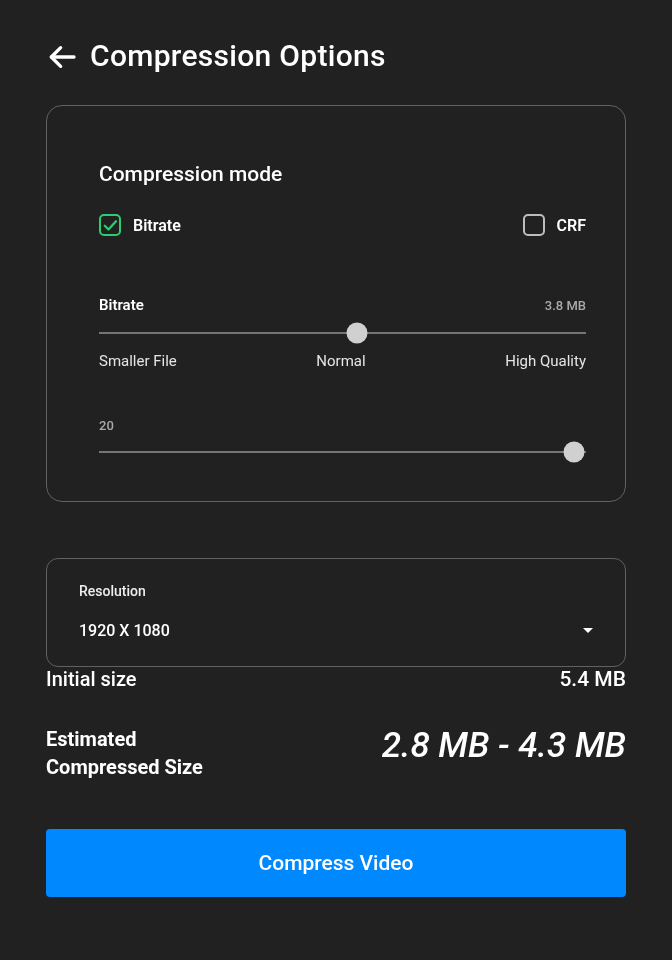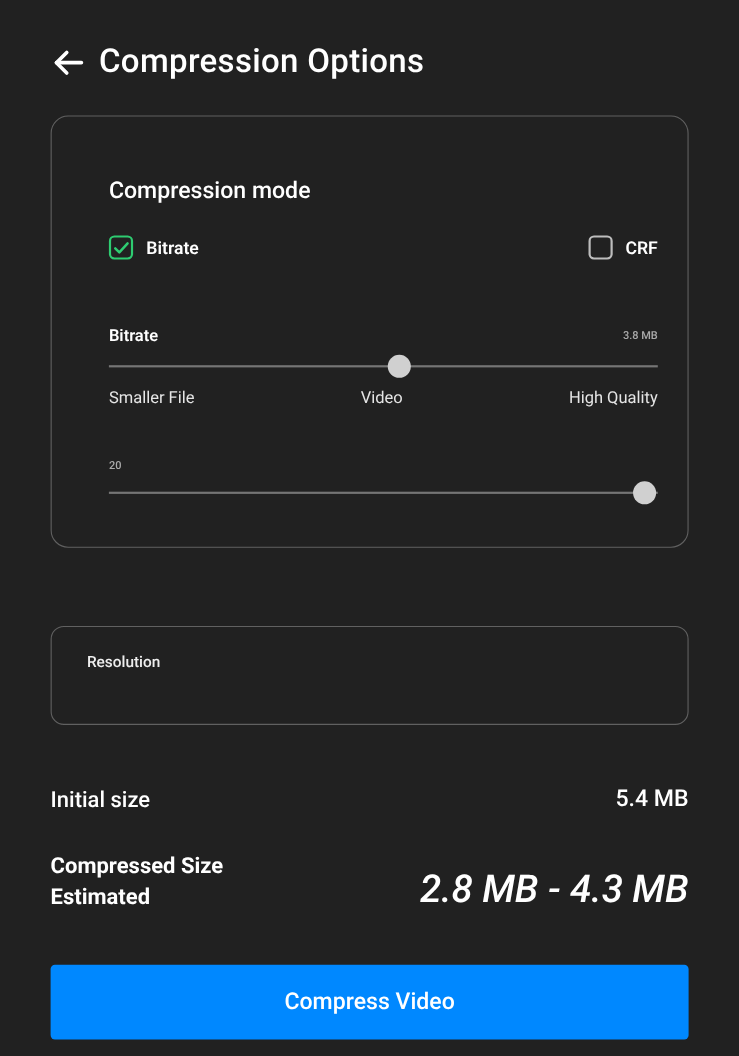--- a/index.html
+++ b/index.html
@@ -40,22 +40,22 @@
       font-size: 30px;
       font-weight: 500;
       letter-spacing: 0.3px;
     }
     .content {
       padding: 12px 46px;
     }
     .card {
       border: 1px solid #616161;
       border-radius: 16px;
-      padding: 56px 27px 48px 52px;
-      margin-bottom: 71px;
+      padding: 56px 39px 48px 52px;
+      margin-bottom: 56px;
     }
     .section-title {
       font-size: 21px;
       font-weight: 500;
       margin-bottom: 28px;
     }
     .mode-row {
       display: flex;
       justify-content: space-between;
       align-items: center;
@@ -100,21 +100,21 @@
       display: flex;
       justify-content: space-between;
       align-items: center;
       margin-bottom: 18px;
     }
     .slider-label {
       font-size: 15px;
       font-weight: 600;
     }
     .slider-value {
-      font-size: 10px;
+      font-size: 13px;
       font-weight: 500;
       color: #aaaaaa;
     }
     .slider-track {
       position: relative;
       height: 2px;
       background: #757575;
       width: 100%;
     }
     .slider-thumb {
@@ -134,21 +134,20 @@
       color: #e5e5e5;
       font-size: 15px;
     }
     .slider-section.last {
       margin-bottom: 0;
     }
     .resolution-card {
       border: 1px solid #616161;
       border-radius: 12px;
       padding: 24px 32px 26px 32px;
-      margin-bottom: 56px;
     }
     .resolution-label {
       font-size: 14px;
       font-weight: 500;
       color: #eeeeee;
       margin-bottom: 22px;
     }
     .dropdown {
       display: flex;
       justify-content: space-between;
@@ -162,21 +161,21 @@
     .dropdown-caret {
       width: 0;
       height: 0;
       border-left: 5px solid transparent;
       border-right: 5px solid transparent;
       border-top: 5px solid #ffffff;
     }
     .info-row {
       display: flex;
       justify-content: space-between;
-      align-items: flex-end;
+      align-items: flex-start;
       margin-bottom: 34px;
     }
     .info-label {
       font-size: 20px;
       font-weight: 500;
     }
     .info-label.bold {
       font-weight: 700;
     }
     .info-value {
@@ -239,47 +238,51 @@
     <div class="slider-section">
       <div class="slider-header">
         <span class="slider-label">Bitrate</span>
         <span class="slider-value">3.8 MB</span>
       </div>
       <div class="slider-track">
         <div class="slider-thumb" style="left:53%"></div>
       </div>
       <div class="slider-ticks">
         <span>Smaller File</span>
-        <span>Video</span>
+        <span>Normal</span>
         <span>High Quality</span>
       </div>
     </div>
 
     <div class="slider-section last">
       <div class="slider-header">
         <span class="slider-value">20</span>
       </div>
       <div class="slider-track">
         <div class="slider-thumb" style="left:97.5%"></div>
       </div>
     </div>
   </div>
 
   <div class="resolution-card">
     <div class="resolution-label">Resolution</div>
+    <div class="dropdown">
+      <span class="dropdown-value">1920 X 1080</span>
+      <span class="dropdown-caret"></span>
+    </div>
   </div>
 
   <div class="info-row">
     <span class="info-label">Initial size</span>
     <span class="info-value">5.4 MB</span>
   </div>
 
   <div class="info-row">
     <div class="info-label bold info-label-multi">
+      <div>Estimated</div>
       <div>Compressed Size</div>
-      <div>Estimated</div>
     </div>
     <span class="info-value large">2.8 MB - 4.3 MB</span>
   </div>
 
   <button class="compress-button">Compress Video</button>
 
 </div>
 
 </body></html>

